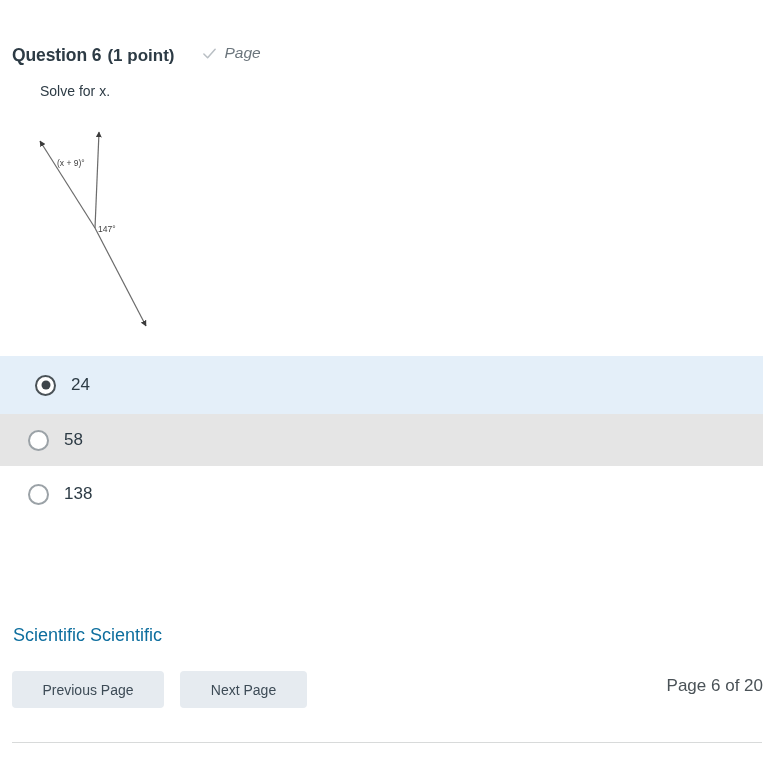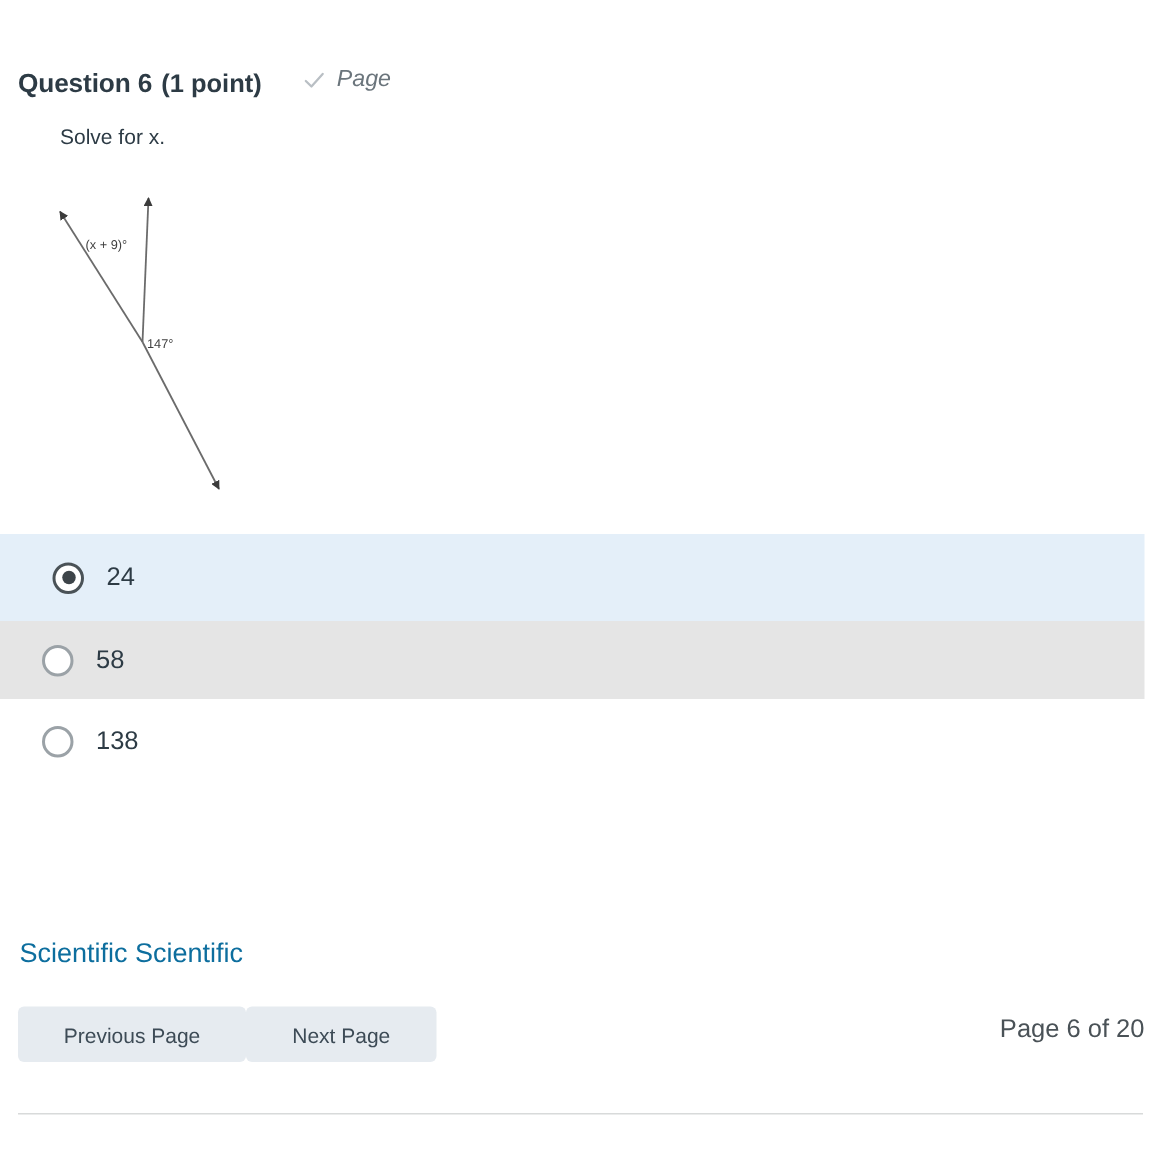--- a/index.html
+++ b/index.html
@@ -149,20 +149,21 @@
     text-decoration: none;
     cursor: pointer;
   }
 
   
   .footer-nav {
     position: absolute;
     left: 12px;
     top: 671px;
     display: flex;
+    gap: 16px;
   }
   .nav-btn {
     background: #e6ebf0;
     border: none;
     border-radius: 4px;
     font-family: "Liberation Sans", sans-serif;
     font-size: 14px;
     color: #3d4b56;
     font-weight: normal;
     padding: 0 20px;

